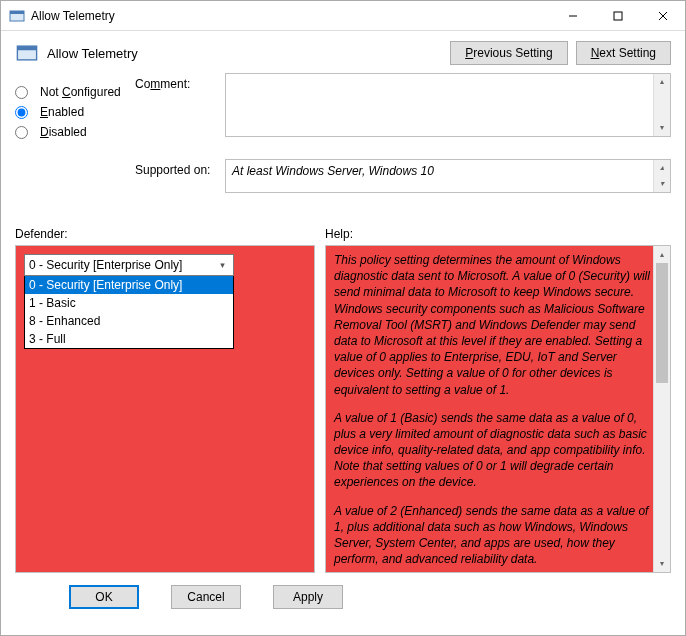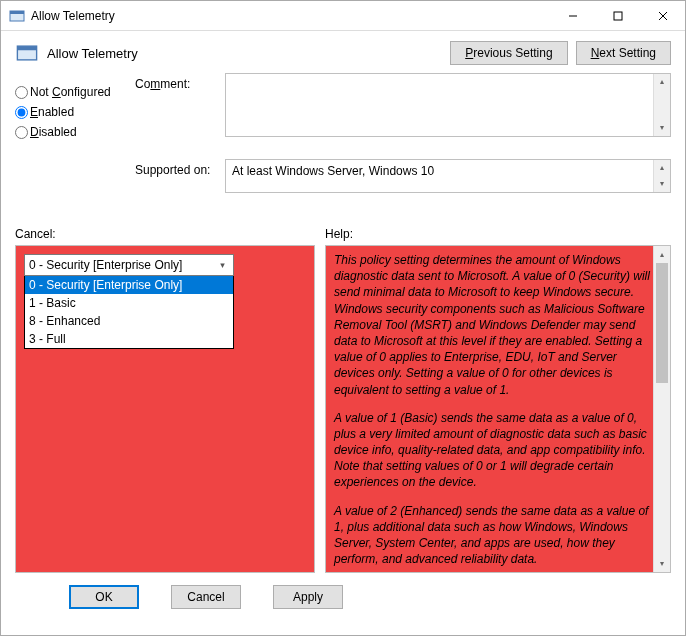--- a/index.html
+++ b/index.html
@@ -54,42 +54,42 @@
       display: flex;
       padding: 0 14px 6px 14px;
     }
     .radios {
       width: 120px;
       padding-top: 6px;
     }
     .radio-row {
       display: flex; align-items: center;
       margin: 6px 0;
-      gap: 2px;
+      gap: 12px;
     }
     .radio-row input { margin:0; }
     .fields {
       flex: 1;
     }
     .field-row {
       display: flex;
       margin-bottom: 22px;
     }
     .field-label {
       width: 90px;
       padding-top: 4px;
     }
     .field-box {
       flex: 1;
       border: 1px solid #c0c0c0;
       background: #fff;
       position: relative;
     }
     .field-box.comment { height: 64px; }
-    .field-box.supported { height: 34px; padding: 4px 20px 4px 6px; }
+    .field-box.supported { height: 34px; padding: 4px 20px 4px 6px; font-style: italic; }
     .scroll-arrows {
       position: absolute; right: 0; top: 0; bottom: 0; width: 17px;
       display: flex; flex-direction: column; justify-content: space-between;
       background: #f0f0f0;
       border-left: 1px solid #ddd;
     }
     .scroll-arrows span {
       text-align:center; font-size:8px; color:#666; line-height:16px;
     }
     .section-labels {
@@ -240,21 +240,21 @@
         <div class="scroll-arrows">
             <span>▴</span>
             <span>▾</span>
           </div>
       </div>
     </div>
   </div>
 </div>
 
 <div class="section-labels">
-  <div class="lab-left">Cancel:</div>
+  <div class="lab-left">Defender:</div>
   <div>Help:</div>
 </div>
 
 <div class="panes">
   <div class="pane left">
     <div class="combo">
       <span>0 - Security [Enterprise Only]</span>
       <span class="chev">▾</span>
     </div>
     <div class="dropdown">

